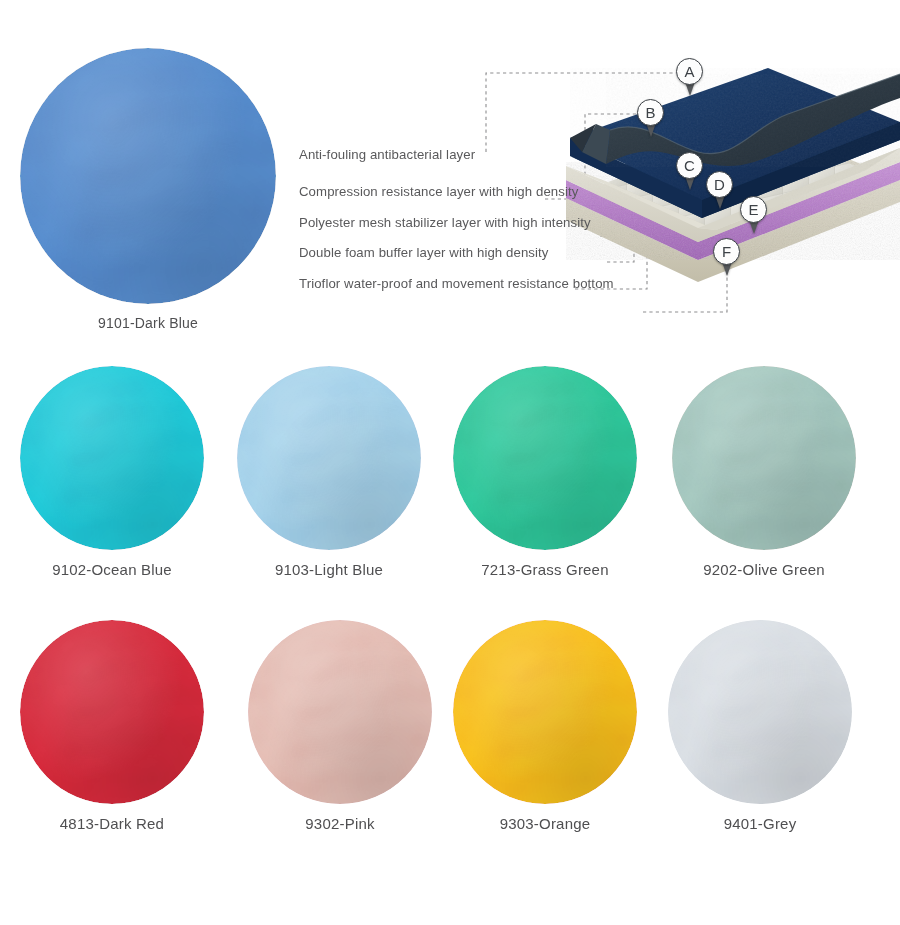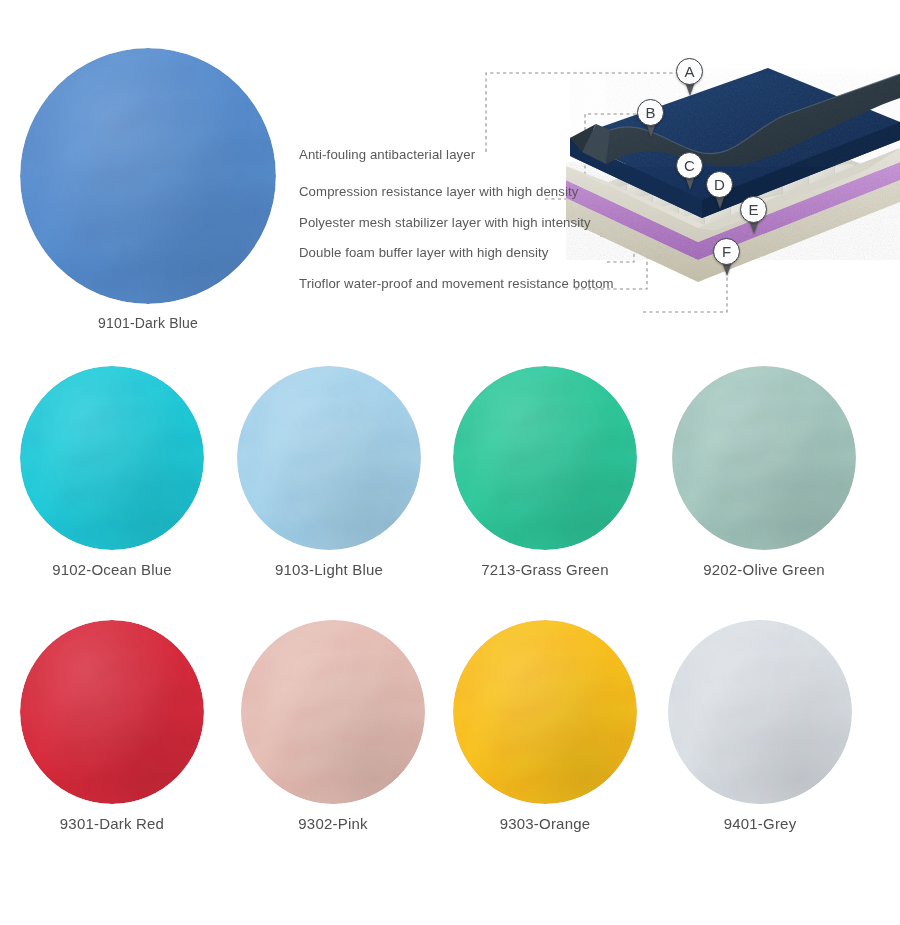--- a/index.html
+++ b/index.html
@@ -322,24 +322,24 @@
 </div>
 
 <div class="swatch-wrap" style="left:20px; top:620px; width:184px;">
   <div class="swatch" style="width:184px; height:184px;">
     <div class="base" style="background: rgb(176, 28, 40);"></div>
     <svg class="tex" viewBox="0 0 100 100" preserveAspectRatio="none">
       <rect width="100" height="100" fill="#808080" filter="url(#pebble)"></rect>
     </svg>
     <div class="shade"></div>
   </div>
-  <div class="swatch-label">9301-Dark Red</div>
-</div>
-
-<div class="swatch-wrap" style="left:241px; top:620px; width:184px;">
+  <div class="swatch-label">4813-Dark Red</div>
+</div>
+
+<div class="swatch-wrap" style="left:248px; top:620px; width:184px;">
   <div class="swatch" style="width:184px; height:184px;">
     <div class="base" style="background: rgb(204, 127, 121);"></div>
     <svg class="tex" viewBox="0 0 100 100" preserveAspectRatio="none">
       <rect width="100" height="100" fill="#808080" filter="url(#pebble)"></rect>
     </svg>
     <div class="shade"></div>
   </div>
   <div class="swatch-label">9302-Pink</div>
 </div>
 

